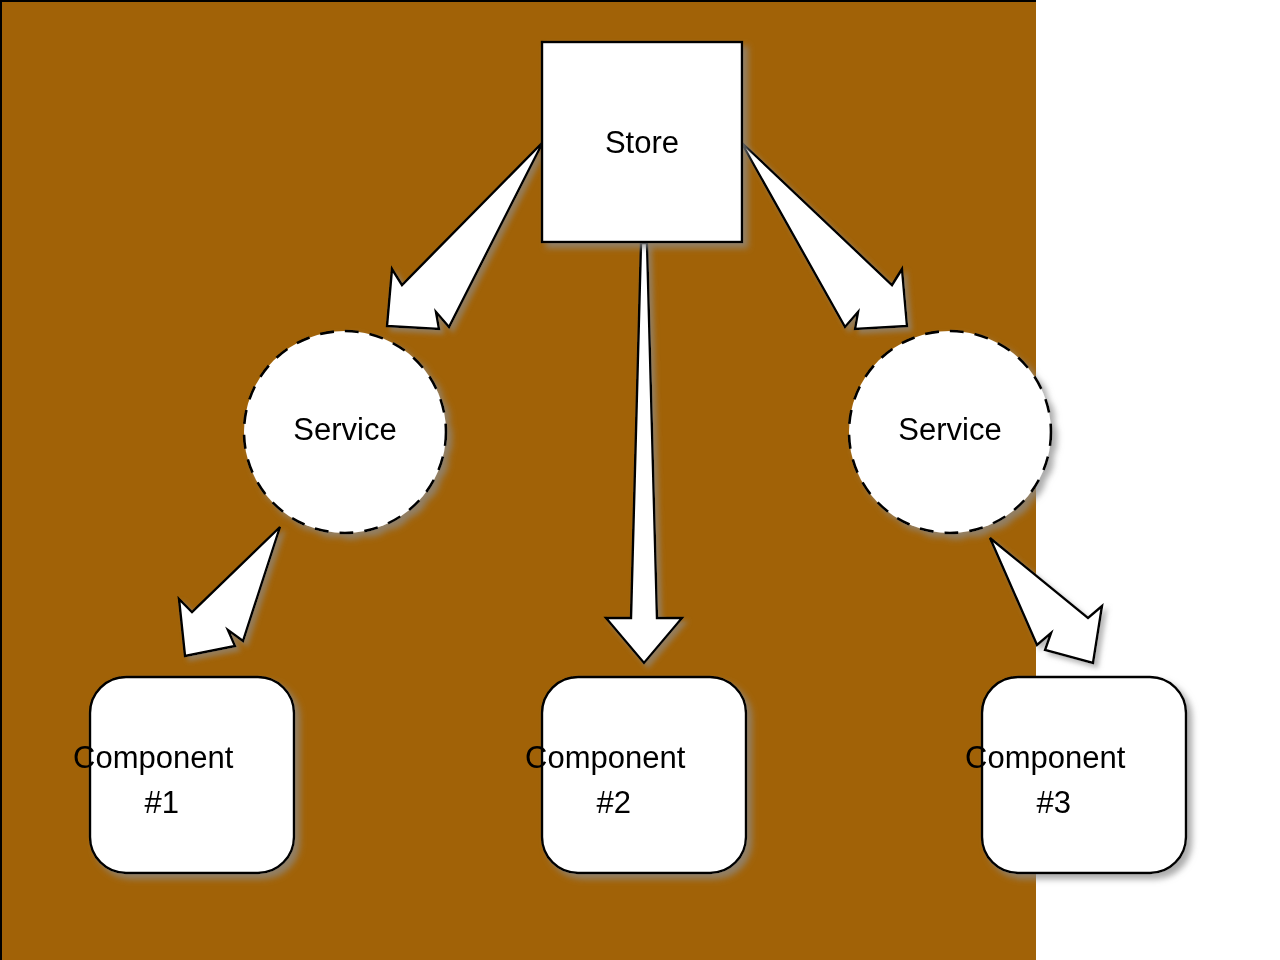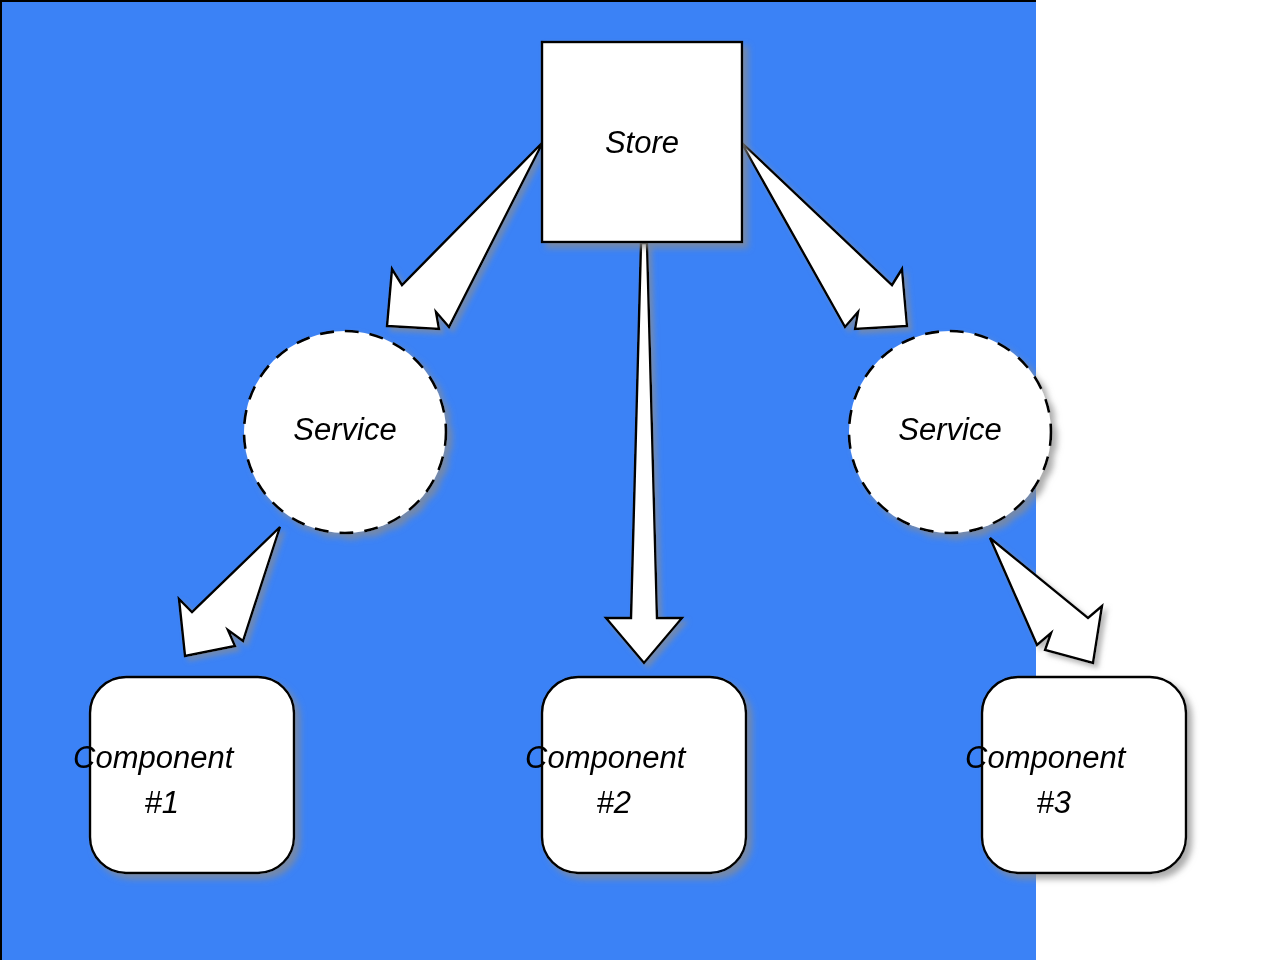--- a/index.html
+++ b/index.html
@@ -10,25 +10,24 @@
   body {
     width: 1280px;
     height: 960px;
     font-family: "Liberation Sans", sans-serif;
     overflow: hidden;
   }
   #canvas {
     position: relative;
     width: 1036px;
     height: 960px;
-    background: #3b82f6;
+    background: #a16207;
     box-sizing: border-box;
     border-top: 2px solid #000000;
     border-left: 2px solid #000000;
-    font-style: italic;
   }
   #diagram-svg {
     position: absolute;
     top: 0;
     left: 0;
     width: 1280px;
     height: 960px;
     display: block;
   }
   .node-label {

